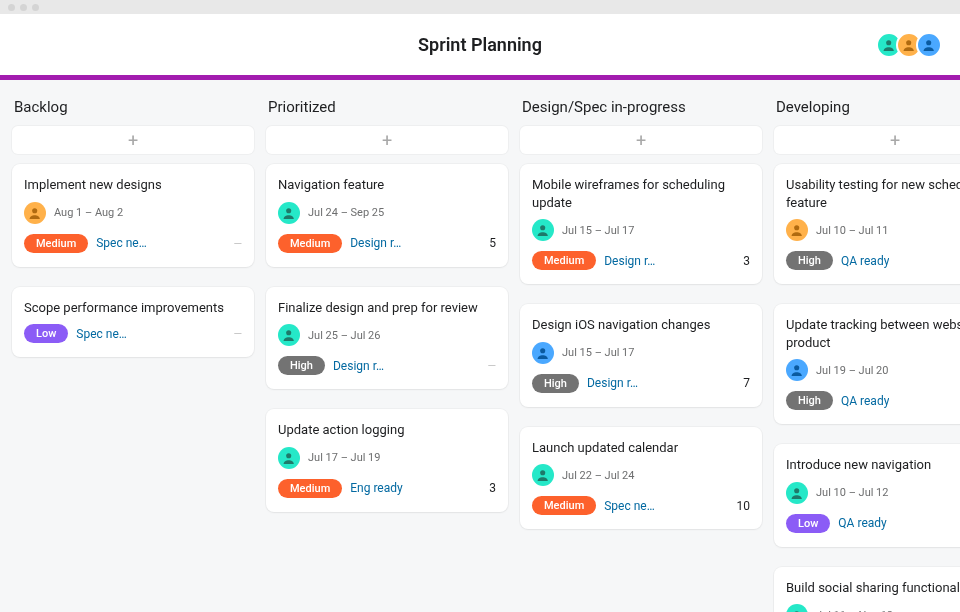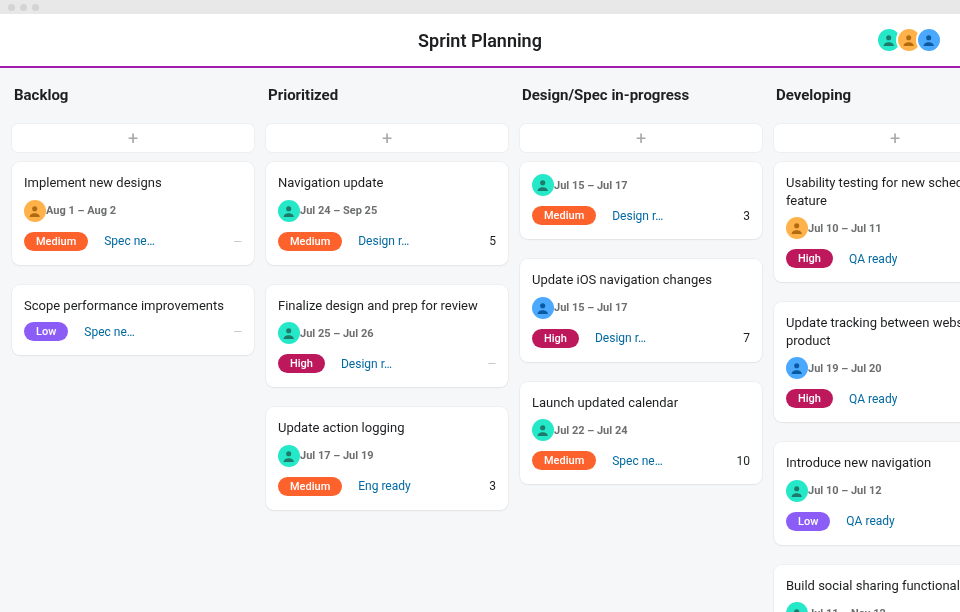--- a/index.html
+++ b/index.html
@@ -19,22 +19,22 @@
   align-items: center;
   padding-left: 8px;
   gap: 5px;
 }
 .topbar-strip .dot {
   width: 7px; height: 7px; border-radius: 50%;
   background: #d4d4d4;
 }
 .header {
   background: #fff;
-  height: 54px;
-  border-bottom: 2px solid #a21caf;
+  height: 66px;
+  border-bottom: 5px solid #a21caf;
   display: flex;
   align-items: center;
   justify-content: center;
   position: relative;
 }
 .header-title {
   font-size: 18px;
   font-weight: 600;
 }
 .avatars-group {
@@ -62,23 +62,23 @@
   padding: 12px;
   padding-top: 18px;
 }
 .column {
   width: 242px;
   flex-shrink: 0;
 }
 .column:last-child .card {  }
 .col-title {
   font-size: 15px;
-  font-weight: 700;
+  font-weight: 400;
   color: #1e1f21;
-  margin-bottom: 20px;
+  margin-bottom: 10px;
   padding-left: 2px;
 }
 .add-card {
   background: #fff;
   border-radius: 6px;
   height: 28px;
   display: flex;
   align-items: center;
   justify-content: center;
   margin-bottom: 10px;
@@ -95,40 +95,40 @@
   box-shadow: 0 1px 2px rgba(0,0,0,0.05), 0 0 0 1px rgba(0,0,0,0.03);
 }
 .card-title {
   font-size: 13px;
   line-height: 1.35;
   margin-bottom: 8px;
 }
 .card-meta {
   display: flex;
   align-items: center;
+  gap: 8px;
   margin-bottom: 10px;
-  font-weight: bold;
 }
 .date {
   font-size: 11px;
   color: #6d6e6f;
 }
 .card-footer {
   display: flex;
   align-items: center;
-  gap: 16px;
+  gap: 8px;
 }
 .pill {
   border-radius: 12px;
   font-size: 11px;
   font-weight: 500;
   color: #fff;
   padding: 3px 12px;
 }
-.pill.high   { background: #be185d; }
+.pill.high   { background: #737373; }
 .pill.medium { background: #fd612c; }
 .pill.low    { background: #8b5cf6; }
 .status {
   font-size: 12px;
   color: #0369a1;
   white-space: nowrap;
   overflow: hidden;
   text-overflow: ellipsis;
   max-width: 62px;
 }
@@ -208,21 +208,21 @@
     </div>
   </div>
 
   <div class="column">
     <div class="col-title">Prioritized</div>
     <div class="add-card">
         <span>+</span>
       </div>
 
     <div class="card">
-      <div class="card-title">Navigation update</div>
+      <div class="card-title">Navigation feature</div>
       <div class="card-meta">
         <span class="av sm teal">
             <svg viewBox="0 0 24 24">
               <circle cx="12" cy="9" r="4" fill="#1e7a6a"></circle>
               <path d="M4 22c0-4 4-6 8-6s8 2 8 6" fill="#1e7a6a"></path>
             </svg>
           </span>
         <span class="date">Jul 24 – Sep 25</span>
       </div>
       <div class="card-footer">
@@ -269,38 +269,39 @@
     </div>
   </div>
 
   <div class="column">
     <div class="col-title">Design/Spec in-progress</div>
     <div class="add-card">
         <span>+</span>
       </div>
 
     <div class="card">
+      <div class="card-title">Mobile wireframes for scheduling update</div>
       <div class="card-meta">
         <span class="av sm teal">
             <svg viewBox="0 0 24 24">
               <circle cx="12" cy="9" r="4" fill="#1e7a6a"></circle>
               <path d="M4 22c0-4 4-6 8-6s8 2 8 6" fill="#1e7a6a"></path>
             </svg>
           </span>
         <span class="date">Jul 15 – Jul 17</span>
       </div>
       <div class="card-footer">
         <span class="pill medium">Medium</span>
         <span class="status">Design r…</span>
         <span class="count">3</span>
       </div>
     </div>
 
     <div class="card">
-      <div class="card-title">Update iOS navigation changes</div>
+      <div class="card-title">Design iOS navigation changes</div>
       <div class="card-meta">
         <span class="av sm blue">
             <svg viewBox="0 0 24 24">
               <circle cx="12" cy="9" r="4" fill="#0a5aa0"></circle>
               <path d="M4 22c0-4 4-6 8-6s8 2 8 6" fill="#0a5aa0"></path>
             </svg>
           </span>
         <span class="date">Jul 15 – Jul 17</span>
       </div>
       <div class="card-footer">

